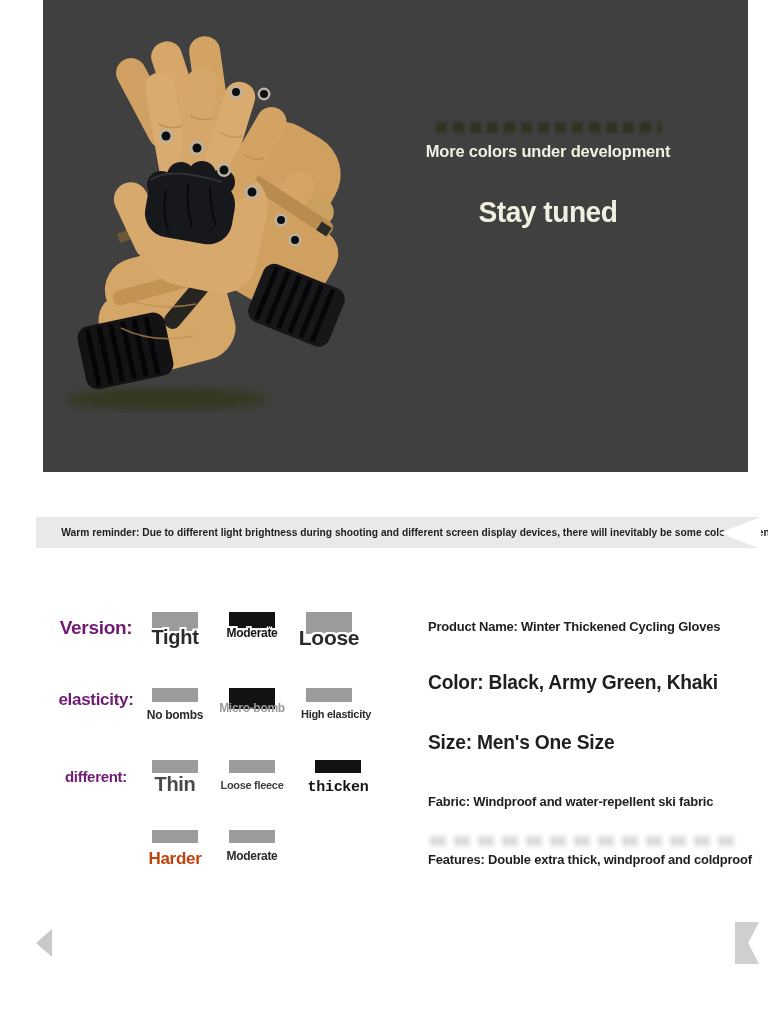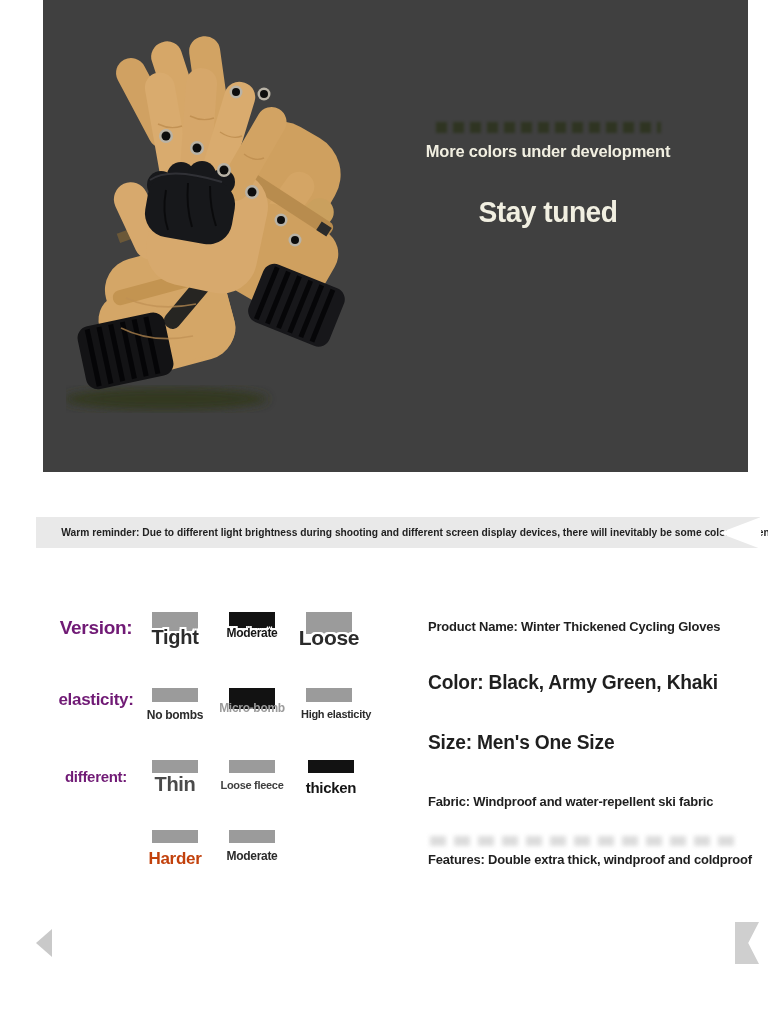--- a/index.html
+++ b/index.html
@@ -199,21 +199,21 @@
       <div class="spec-row" style="top: 760px;">
         <div class="spec-label" style="font-size: 15px; padding-top: 8px;">different:</div>
         <div class="opt-cell" style="left: 95px;">
           <div class="opt-bar" style="height: 13px; background: rgb(155, 155, 155);"></div>
           <div class="opt-label" style="font-size: 20px; margin-top: 0; color: rgb(74, 74, 74);">Thin</div>
         </div>
         <div class="opt-cell" style="left: 172px;">
           <div class="opt-bar" style="height: 13px; background: rgb(155, 155, 155);"></div>
           <div class="opt-label" style="font-size: 11px; margin-top: 6px; color: rgb(63, 63, 63);">Loose fleece</div>
         </div>
-        <div class="opt-cell" style="left: 251px;">
+        <div class="opt-cell" style="left: 258px; font-family: Liberation Mono, monospace;">
           <div class="opt-bar" style="height: 13px; background: rgb(18, 18, 18);"></div>
           <div class="opt-label" style="font-size: 15px; margin-top: 6px; color: rgb(21, 21, 21);">thicken</div>
         </div>
       </div>
       <div class="spec-row" style="top: 830px;">
         <div class="opt-cell" style="left: 95px;">
           <div class="opt-bar" style="height: 13px; background: rgb(155, 155, 155);"></div>
           <div class="opt-label" style="font-size: 17px; margin-top: 6px; color: #c2410c;">Harder</div>
         </div>
         <div class="opt-cell" style="left: 172px;">

